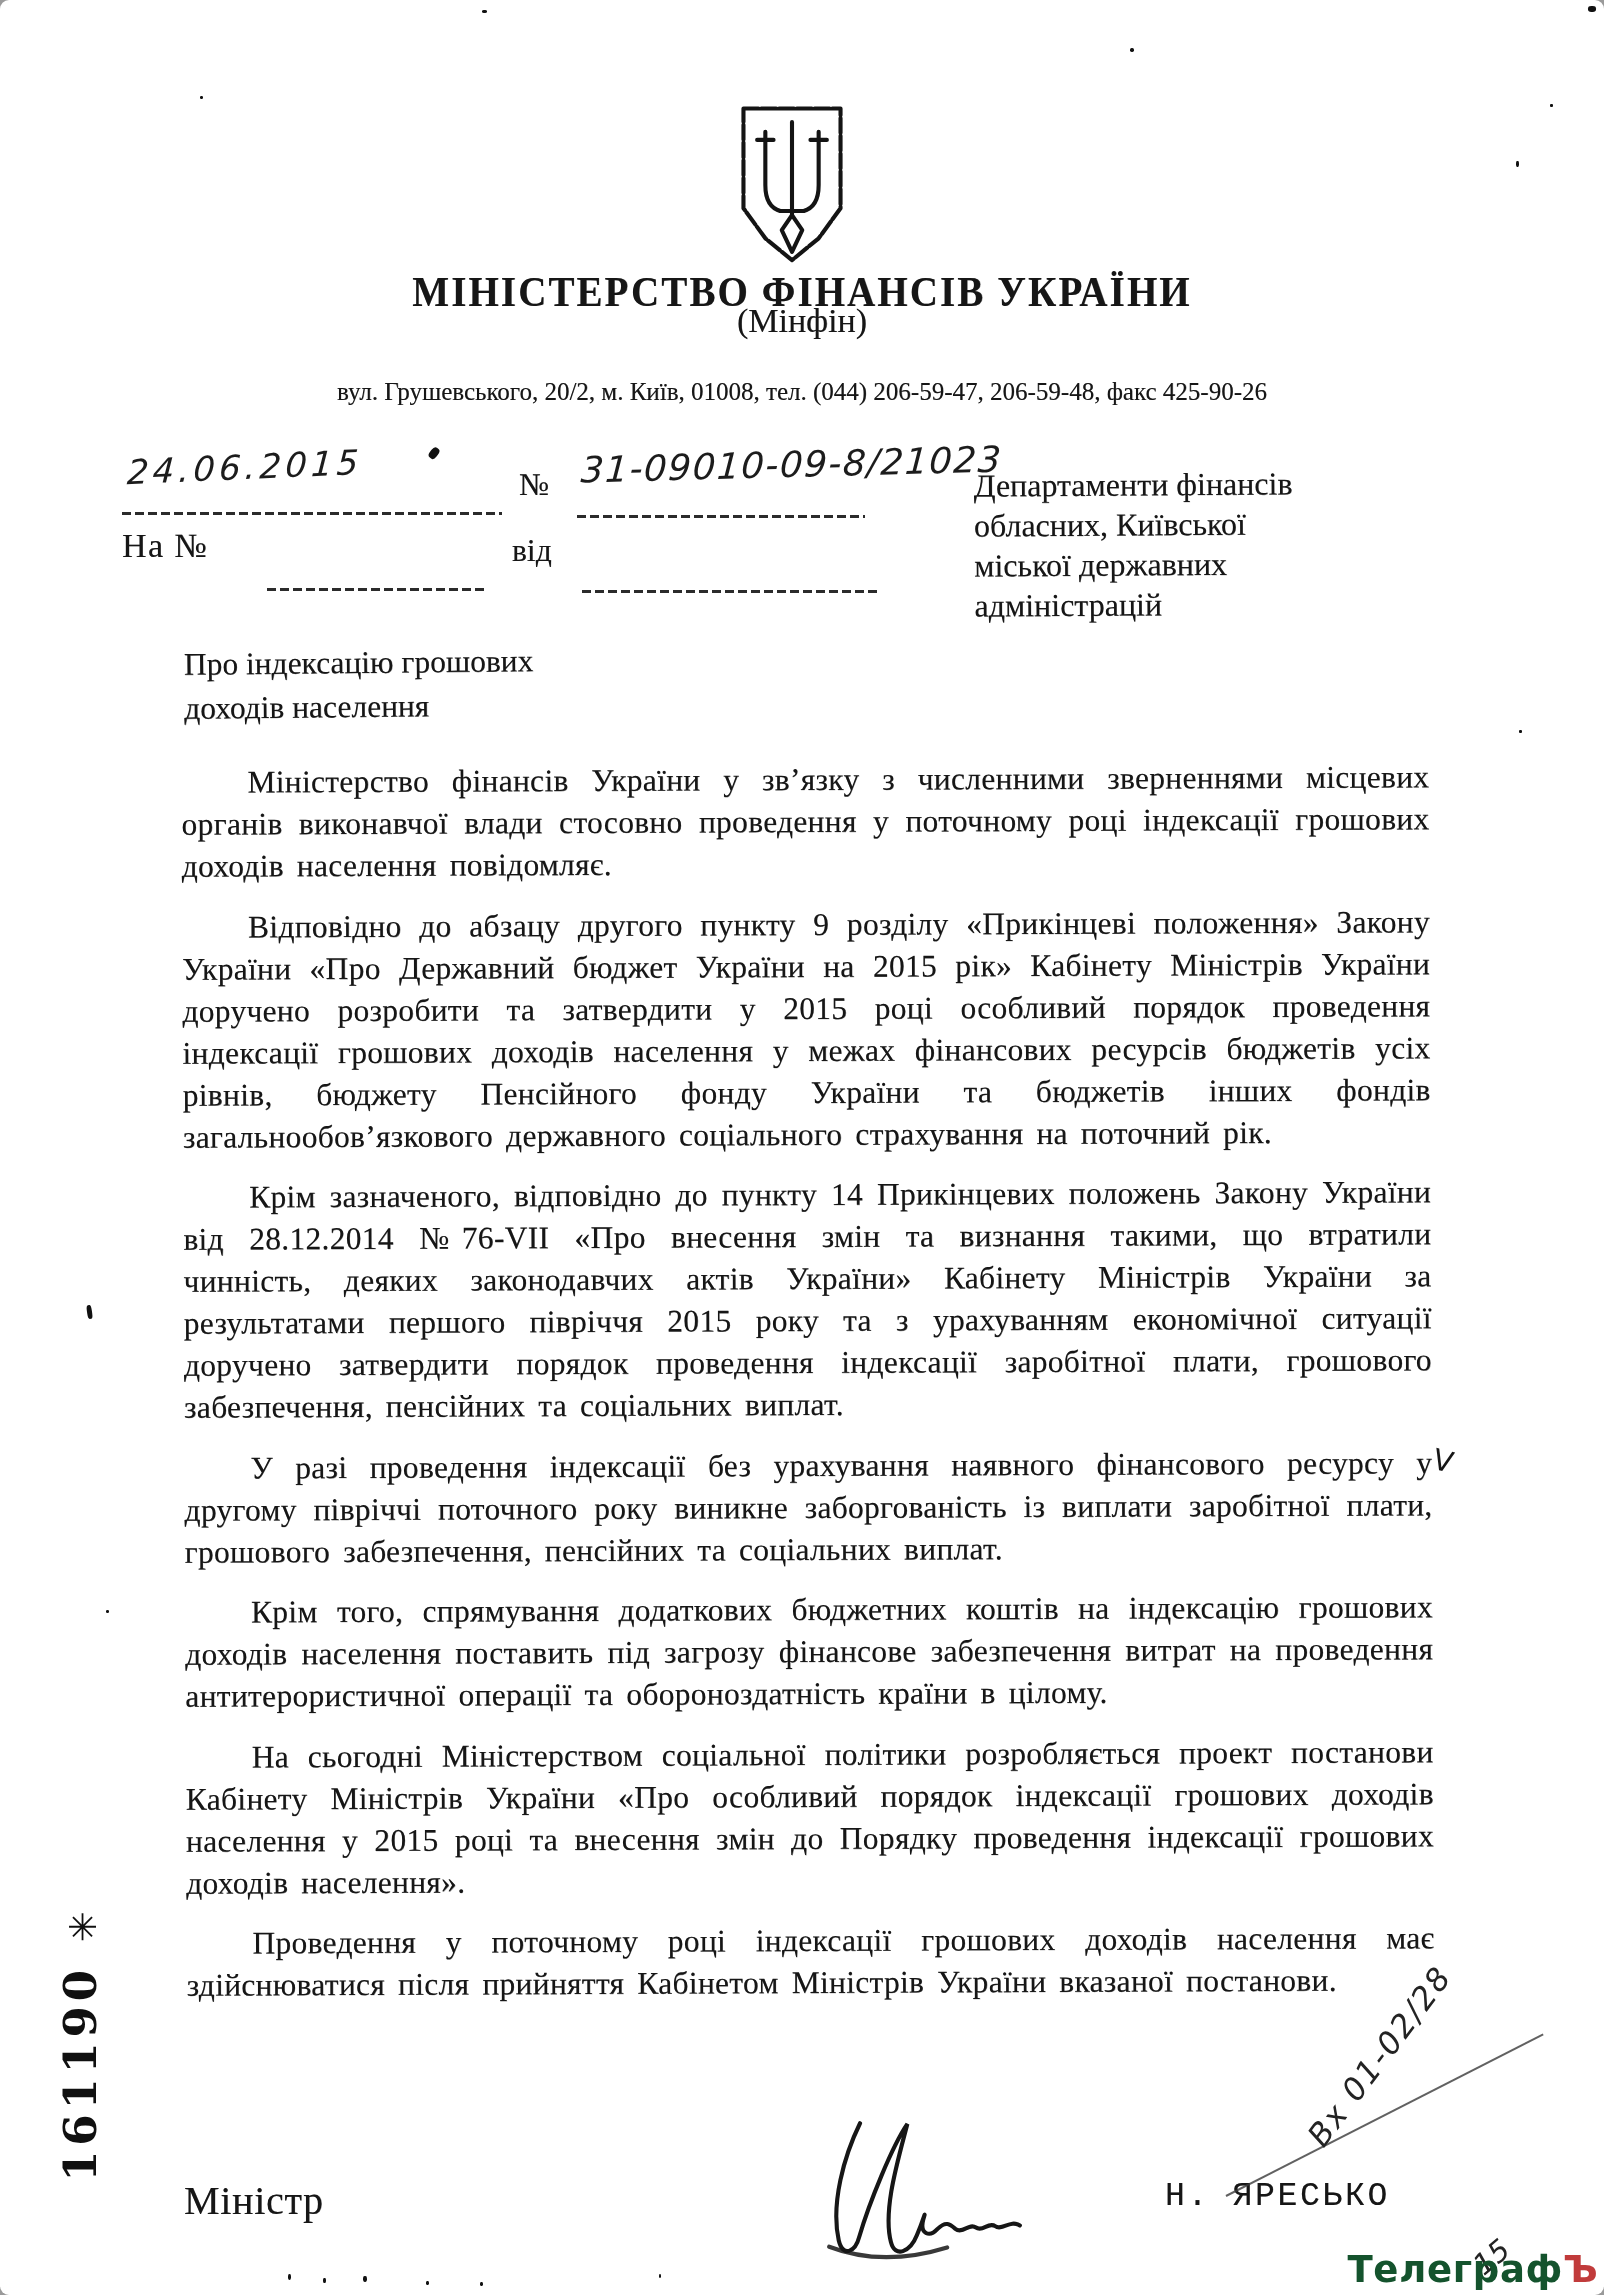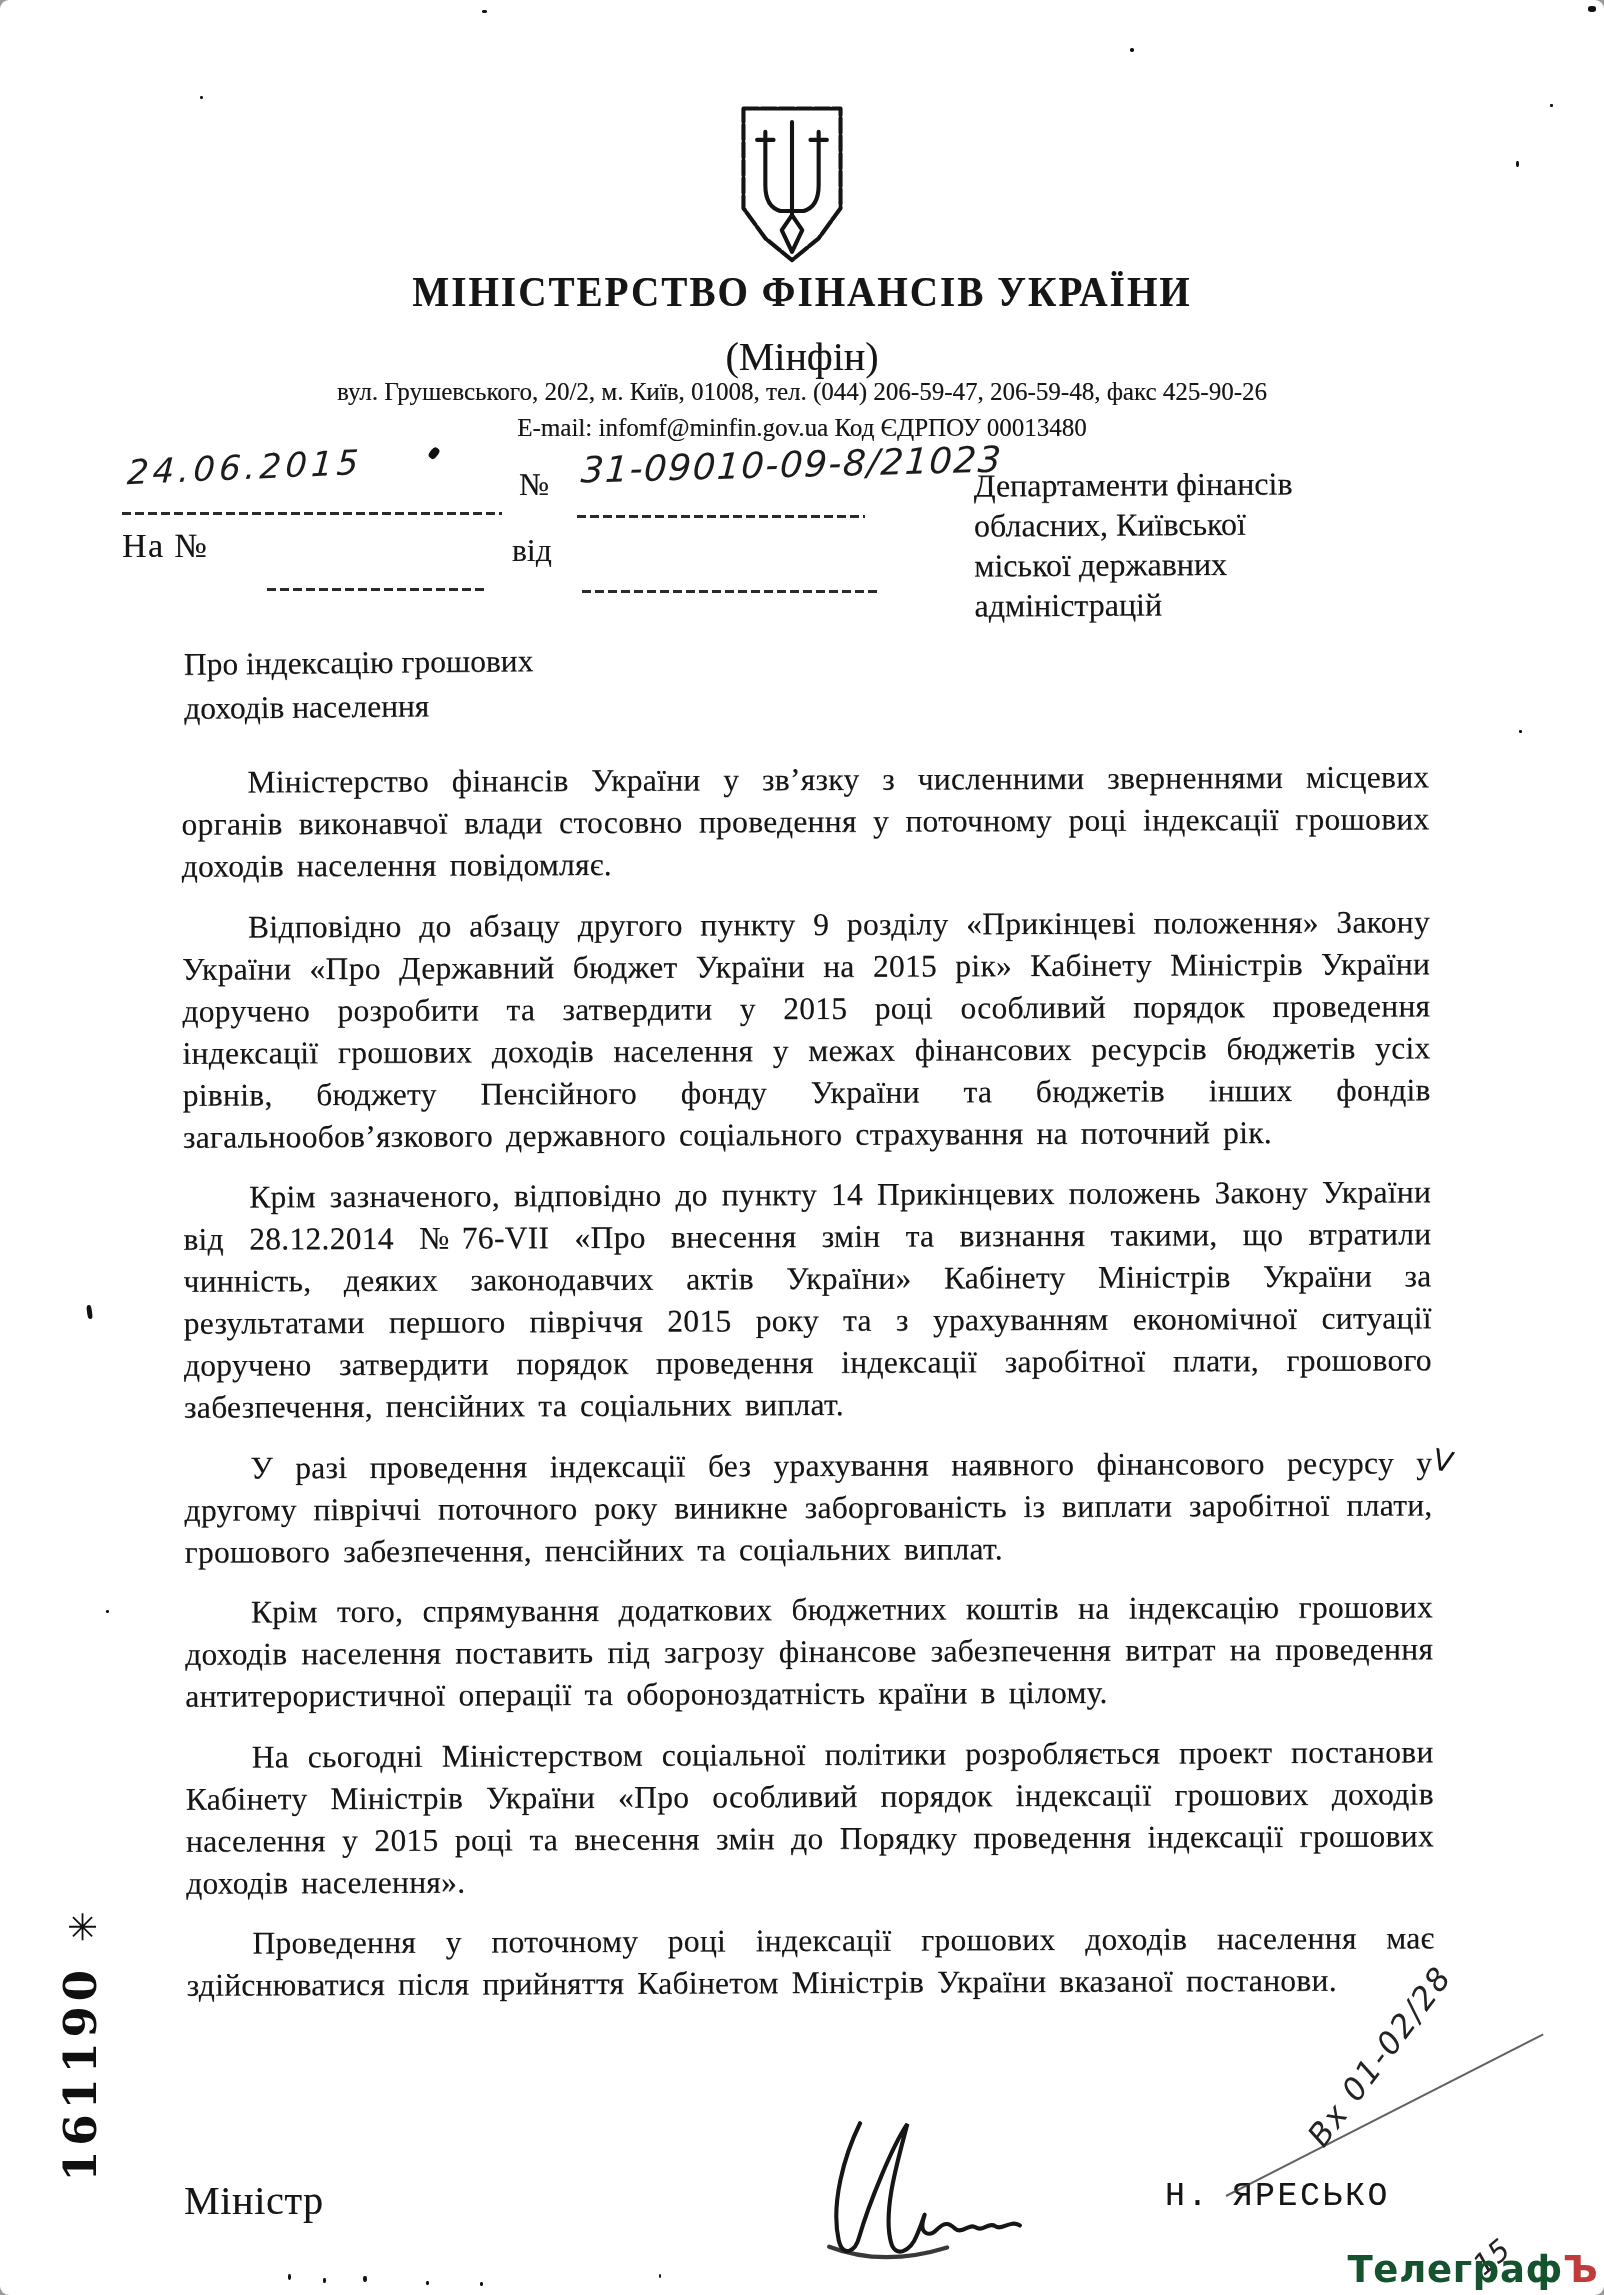--- a/index.html
+++ b/index.html
@@ -11,21 +11,21 @@
     font-family:"Liberation Serif","DejaVu Serif",serif;
     color:#161616;
     border-radius:9px;
   }
   .ink{ text-shadow:0.3px 0.3px 0.5px rgba(10,10,10,0.45); }
   .centered{ position:absolute; left:0; width:100%; text-align:center; }
 
   
   .emblem{ position:absolute; left:738px; top:104px; }
   .title{ top:269px; font-size:39px; font-weight:700; letter-spacing:2.1px; transform:scaleY(1.08); }
-  .subtitle{ top:333px; font-size:40px; }
+  .subtitle{ top:302px; font-size:34px; }
   .addr1{ top:378px; font-size:25px; }
   .addr2{ top:414px; font-size:25px; }
 
   
   .hand{
     font-family:"DejaVu Sans",sans-serif;
     font-style:italic;
     color:#1c1c1c;
   }
   .ref-date{ position:absolute; left:127px; top:447px; font-size:34px; letter-spacing:4.1px; transform:rotate(-2.5deg) skewX(-6deg); }
@@ -104,21 +104,20 @@
         <path d="M62,156 H96"></path>
         <path d="M79,162 L64,184 79,216 94,184 Z"></path>
         <path d="M52,52 H28 M130,52 H106"></path>
       </g>
     </svg>
   </div>
 
   <div class="centered title ink">МІНІСТЕРСТВО ФІНАНСІВ УКРАЇНИ</div>
   <div class="centered subtitle ink">(Мінфін)</div>
   <div class="centered addr1 ink">вул. Грушевського, 20/2,  м. Київ, 01008, тел. (044) 206-59-47, 206-59-48, факс 425-90-26</div>
-  <div class="centered addr2 ink">E-mail: infomf@minfin.gov.ua  Код ЄДРПОУ 00013480</div>
 
   <div class="ref-date hand">24.06.2015</div>
   <div class="num-sign ink">№</div>
   <div class="ref-num hand">31-09010-09-8/21023</div>
   <div class="blank bl-date"></div>
   <div class="blank bl-num"></div>
   <div class="na-label ink">На №</div>
   <div class="vid-label ink">від</div>
   <div class="blank bl-na"></div>
   <div class="blank bl-vid"></div>

